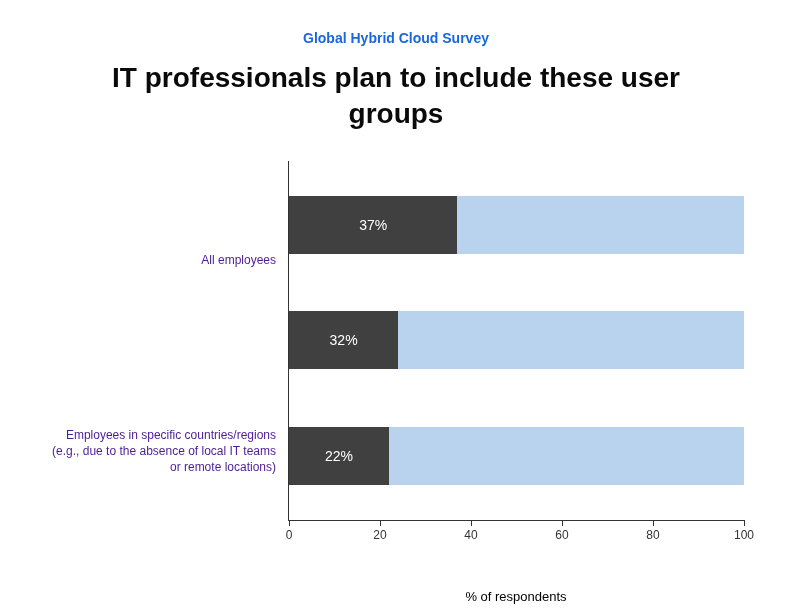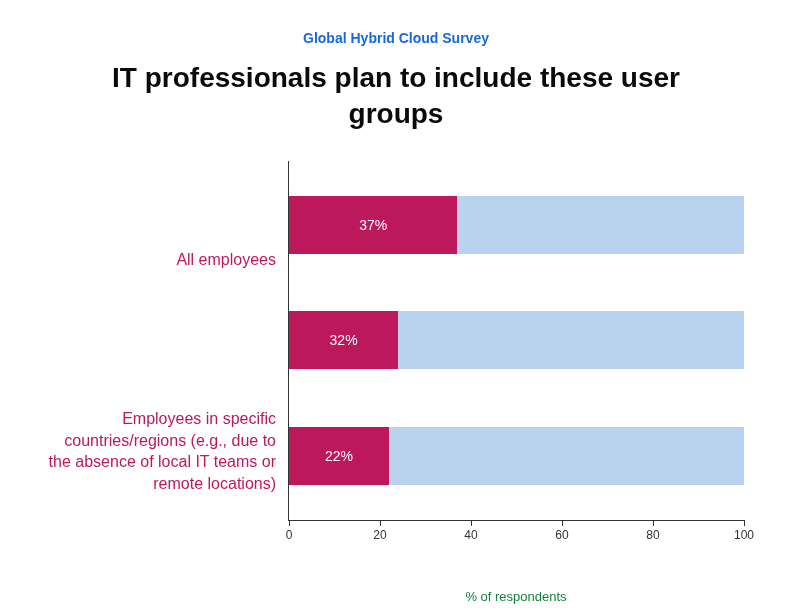--- a/index.html
+++ b/index.html
@@ -41,22 +41,22 @@
   .y-labels {
     width: 240px;
     display: flex;
     flex-direction: column;
     justify-content: space-around;
     padding-right: 12px;
     padding-top: 4px;
     padding-bottom: 4px;
   }
   .y-label {
-    font-size: 16px;
-    color: #be185d;
+    font-size: 12px;
+    color: #4c1d95;
     text-align: right;
     line-height: 1.35;
     height: 80px;
     display: flex;
     align-items: center;
     justify-content: flex-end;
   }
   .plot {
     flex: 1;
     position: relative;
@@ -76,21 +76,21 @@
     padding: 6px 0;
   }
   .bar-row {
     height: 58px;
     width: 100%;
     background: #b9d3ee;
     position: relative;
   }
   .bar-fill {
     height: 100%;
-    background: #be185d;
+    background: #404040;
     display: flex;
     align-items: center;
     justify-content: center;
   }
   .bar-label {
     color: #fff;
     font-size: 14px;
     font-weight: 500;
   }
   .x-ticks {
@@ -113,21 +113,21 @@
     height: 6px;
     background: #333;
   }
   .x-axis-area {
     position: relative;
     margin-left: 240px;
   }
   .x-axis-label {
     text-align: center;
     font-size: 13px;
-    color: #15803d;
+    color: #000000;
     margin-top: 38px;
   }
 </style>
 </head>
 <body>
 
 <div class="container">
   <div class="subtitle">Global Hybrid Cloud Survey</div>
   <div class="title">
     <span>IT professionals plan to include these user groups</span><br>

